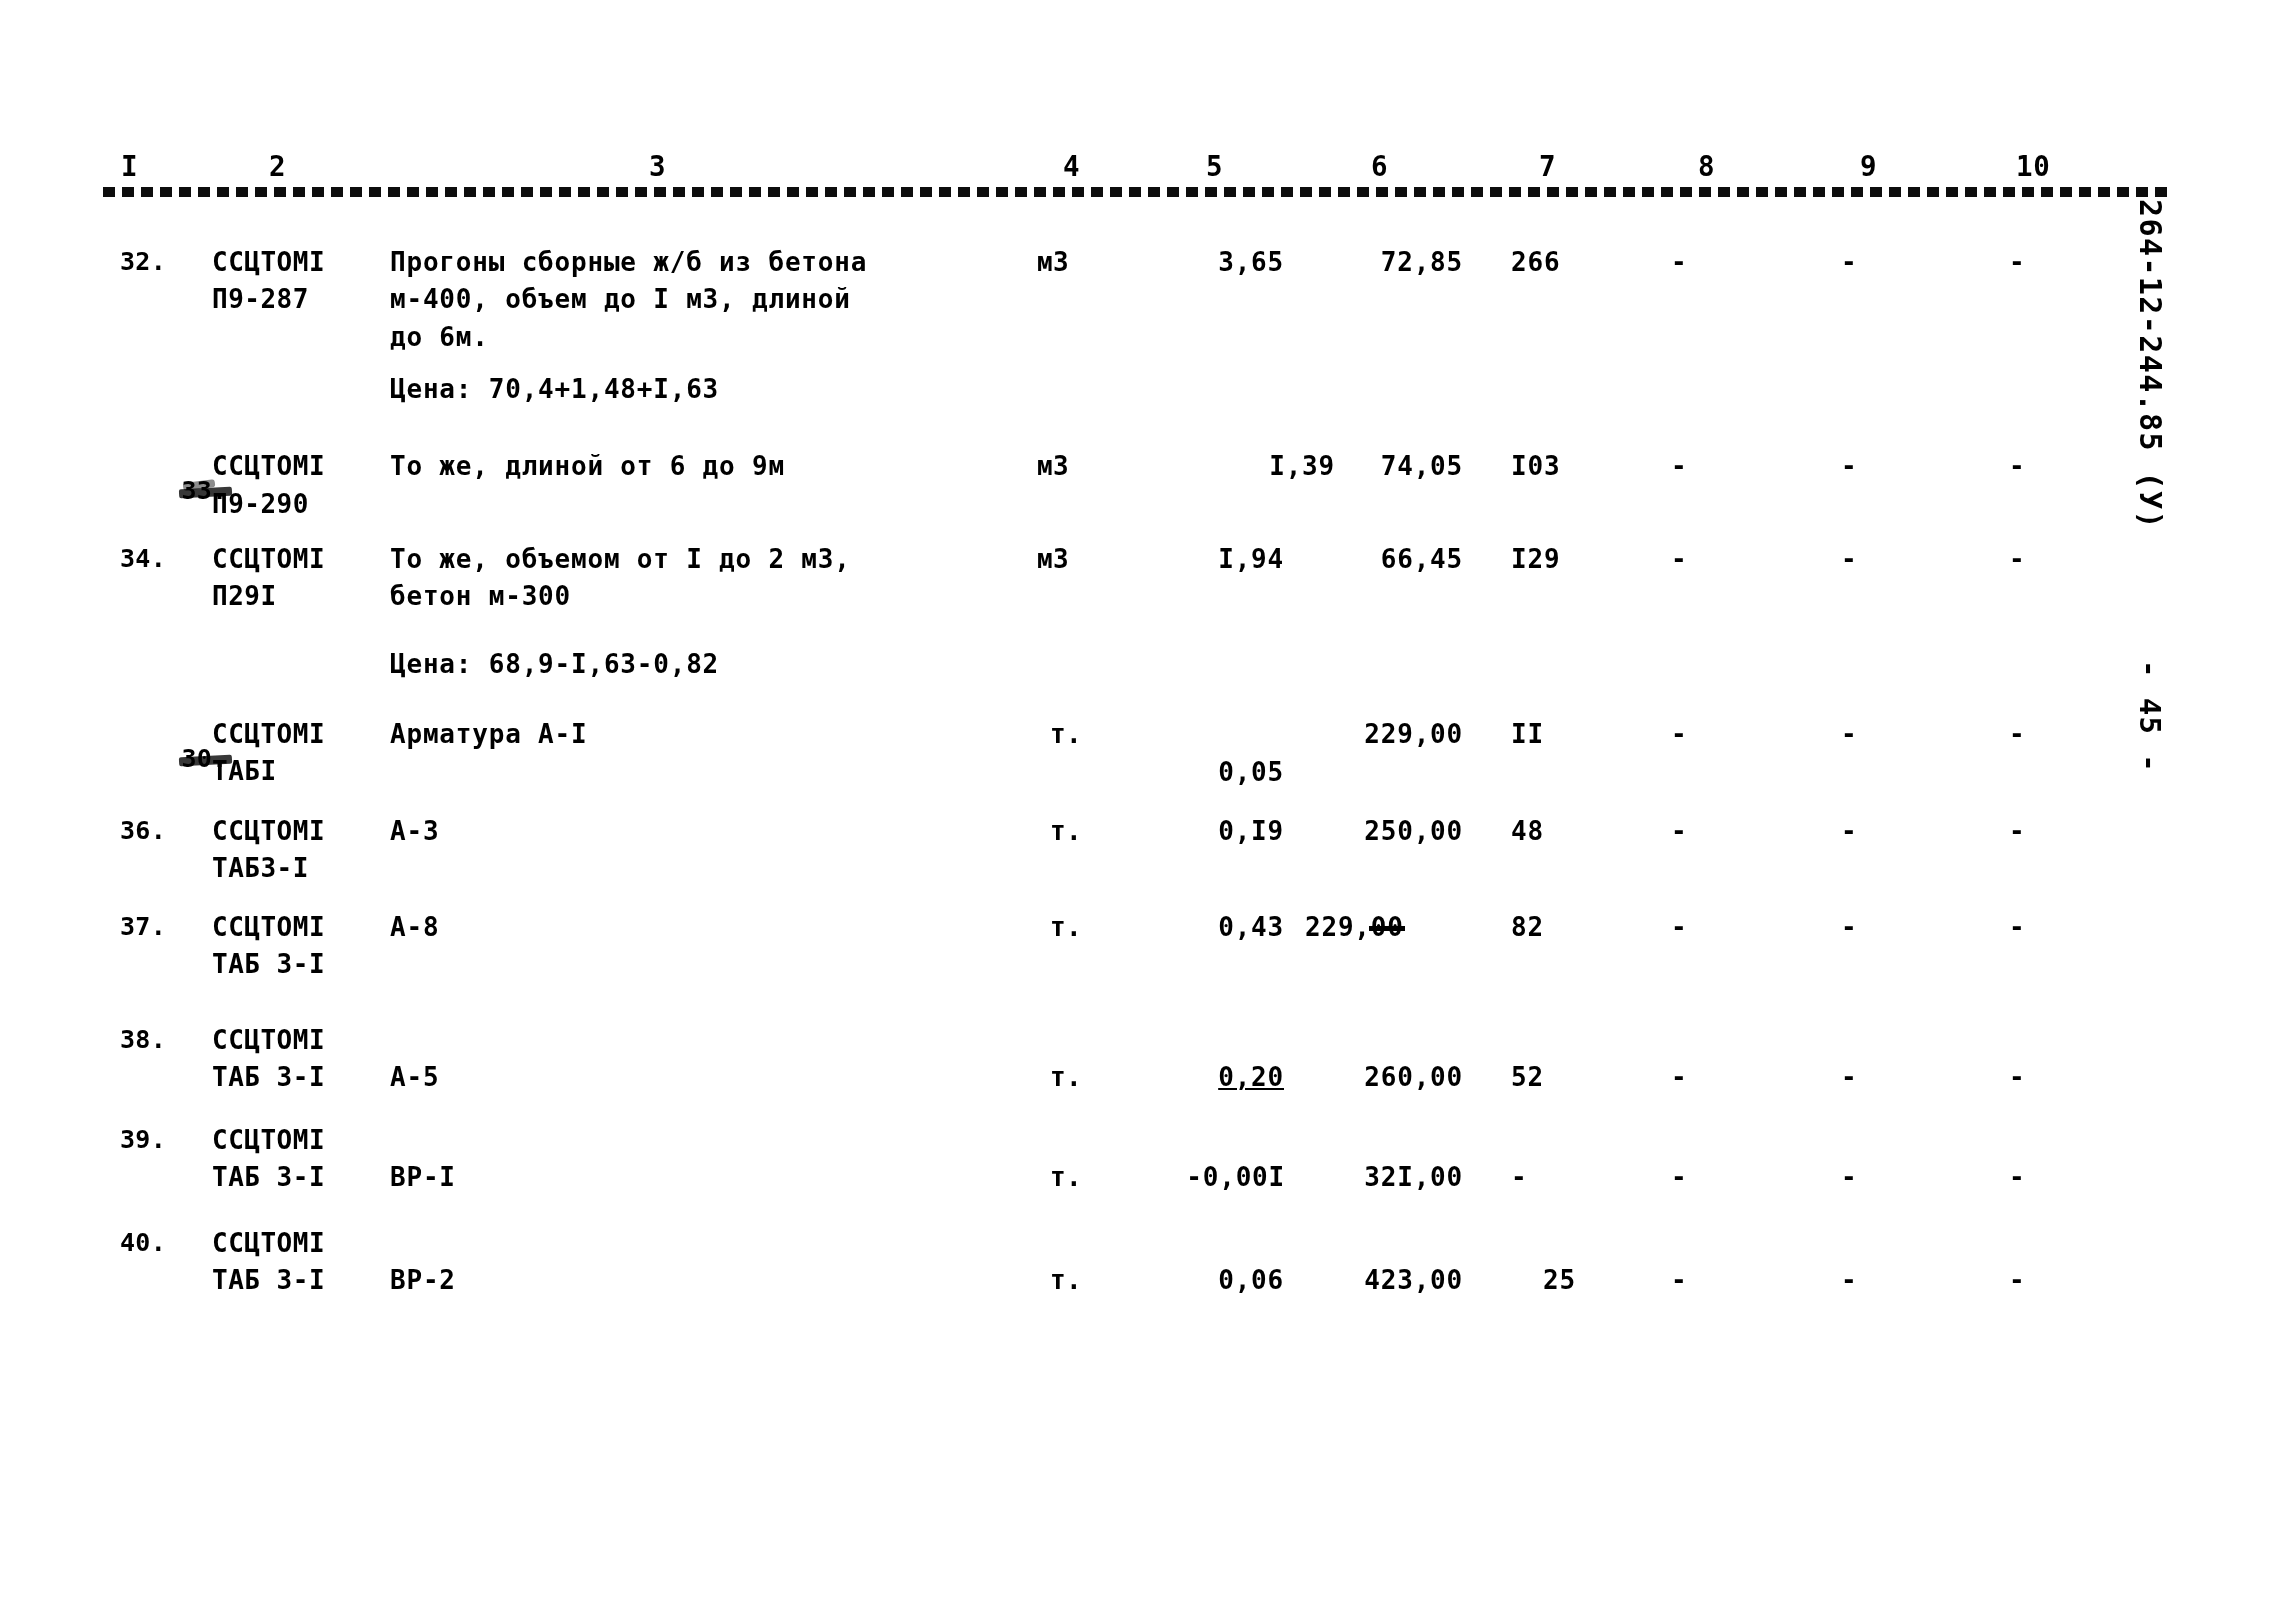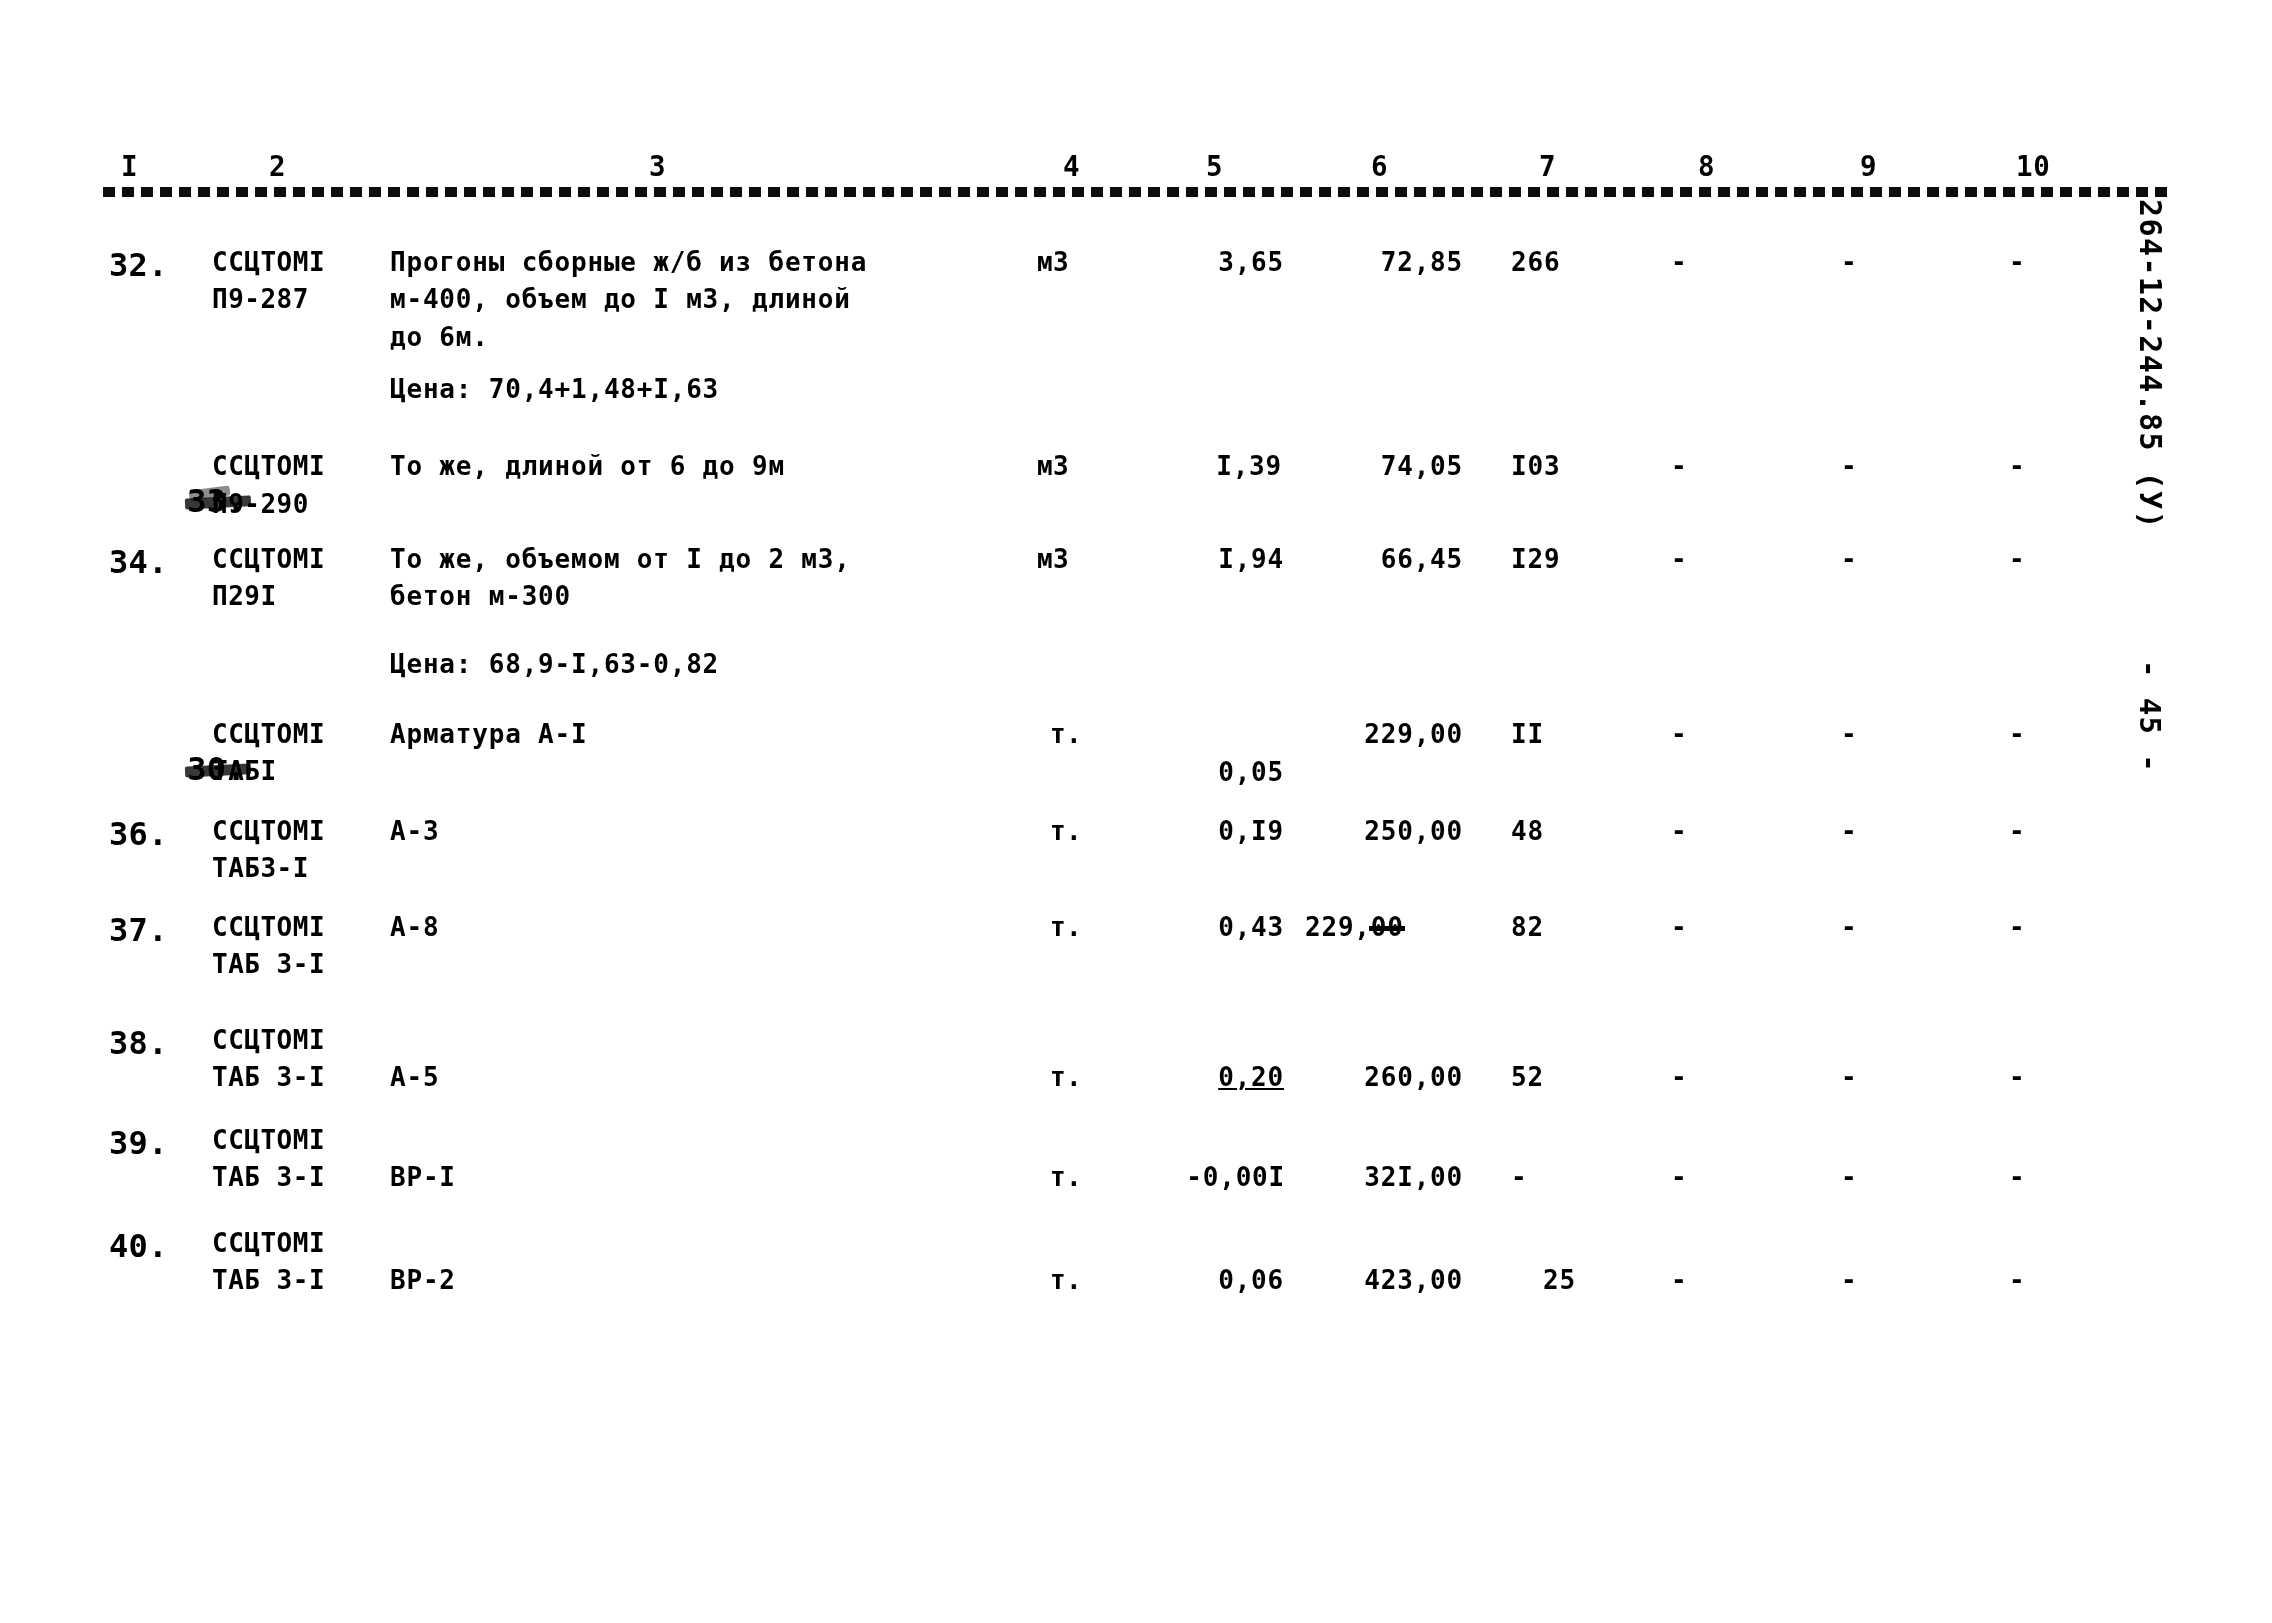--- a/index.html
+++ b/index.html
@@ -43,21 +43,21 @@
     height: 9.6px;
     background-image: repeating-linear-gradient(
       to right,
       #000 0px, #000 12.4px,
       transparent 12.4px, transparent 19px
     );
     opacity: 0.95;
   }
 
   
-  .num      { font-size: 32px; }
+  .num      { font-size: 25px; margin-left: 11px; }
   .code     { font-size: 26px; letter-spacing: 0.5px; }
   .desc     { font-size: 26px; letter-spacing: 0.8px; }
   .unit     { font-size: 26px; }
   .val      { font-size: 26px; letter-spacing: 0.8px; }
   .dash     { font-size: 26px; }
 
   
   .rt { text-align: right; }
 
   
@@ -149,21 +149,21 @@
   <div class="t dash" style="left:1841px;top:249px;">-</div>
   <div class="t dash" style="left:2009px;top:249px;">-</div>
 
   <div class="t num" style="left:109px; top:453px;">
     <span class="smudge heavy">33.</span>
   </div>
   <div class="t code" style="left:212px; top:453px;">ССЦТОМI</div>
   <div class="t code" style="left:212px; top:491px;">П9-290</div>
   <div class="t desc" style="left:390px; top:453px;">То же, длиной от 6 до 9м</div>
   <div class="t unit" style="left:1037px;top:453px;">м3</div>
-  <div class="t val rt" style="left:1145px;top:453px;width:137px;">I,39</div>
+  <div class="t val rt" style="left:1198px;top:453px;width:137px;">I,39</div>
   <div class="t val rt" style="left:1305px;top:453px;width:158px;">74,05</div>
   <div class="t val" style="left:1511px;top:453px;">I03</div>
   <div class="t dash" style="left:1671px;top:453px;">-</div>
   <div class="t dash" style="left:1841px;top:453px;">-</div>
   <div class="t dash" style="left:2009px;top:453px;">-</div>
 
   <div class="t num" style="left:109px; top:546px;">34.</div>
   <div class="t code" style="left:212px; top:546px;">ССЦТОМI</div>
   <div class="t code" style="left:212px; top:583px;">П29I</div>
   <div class="t desc" style="left:390px; top:546px;">То же, объемом от I до 2 м3,</div>

